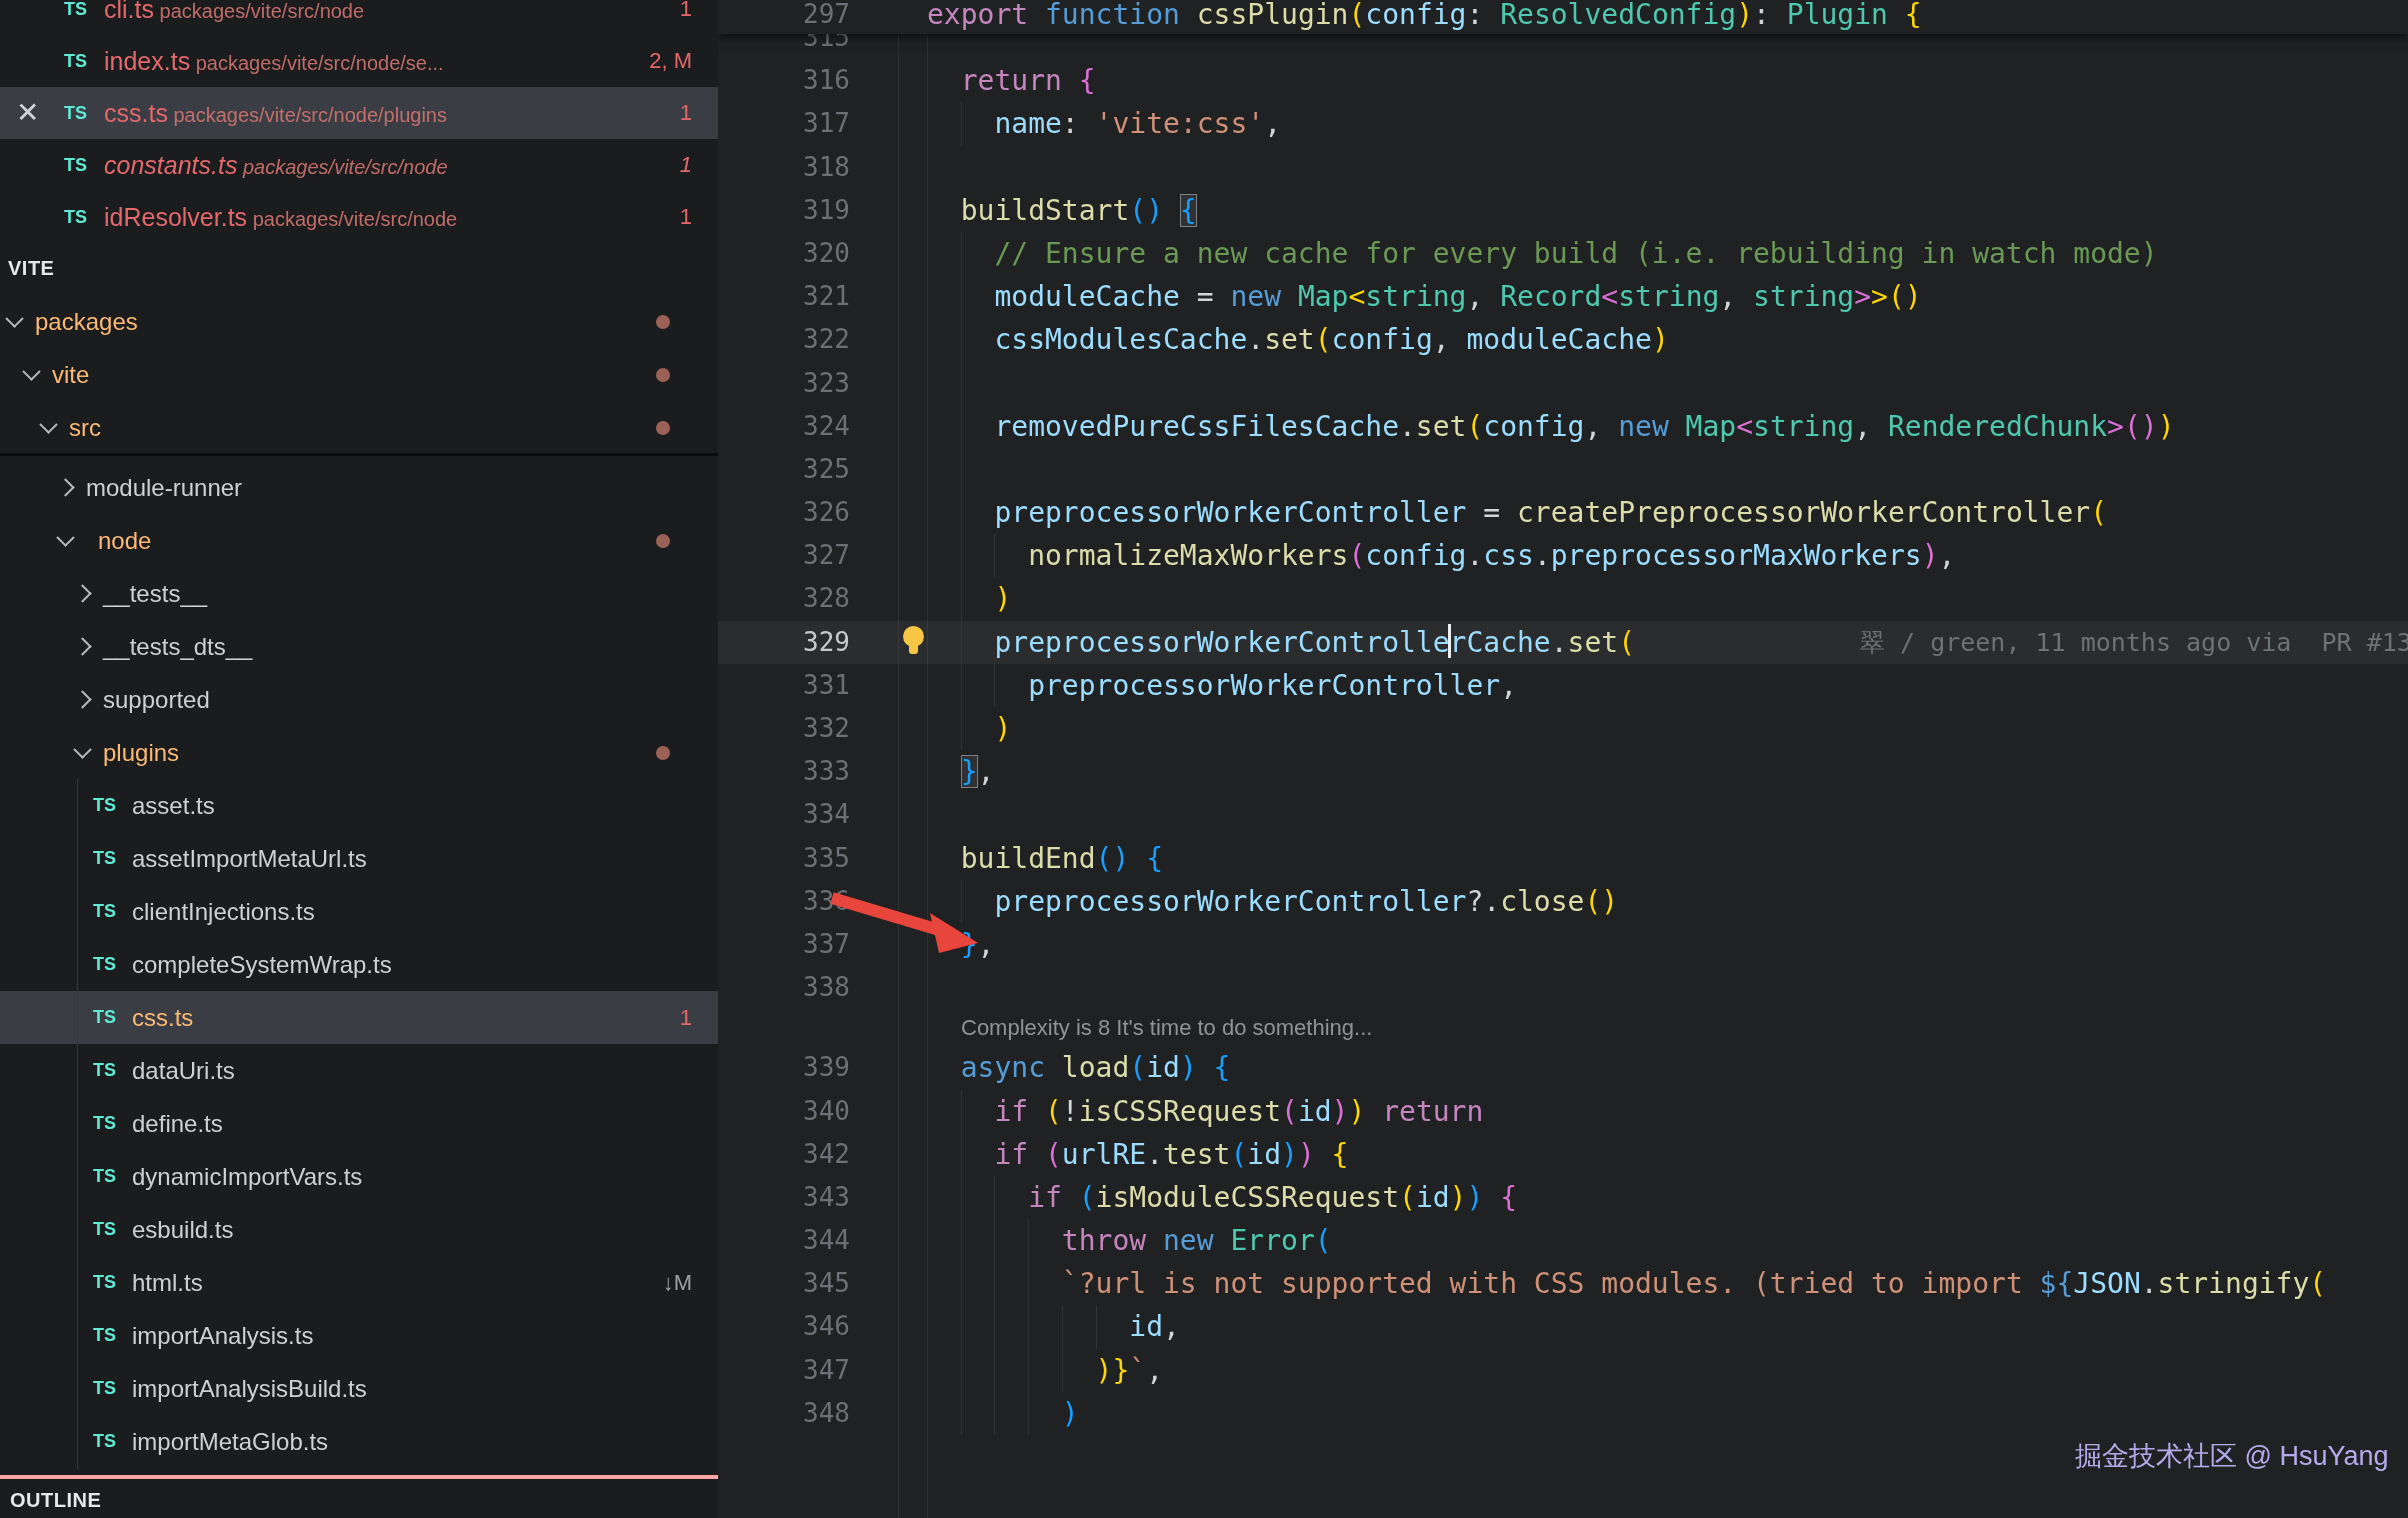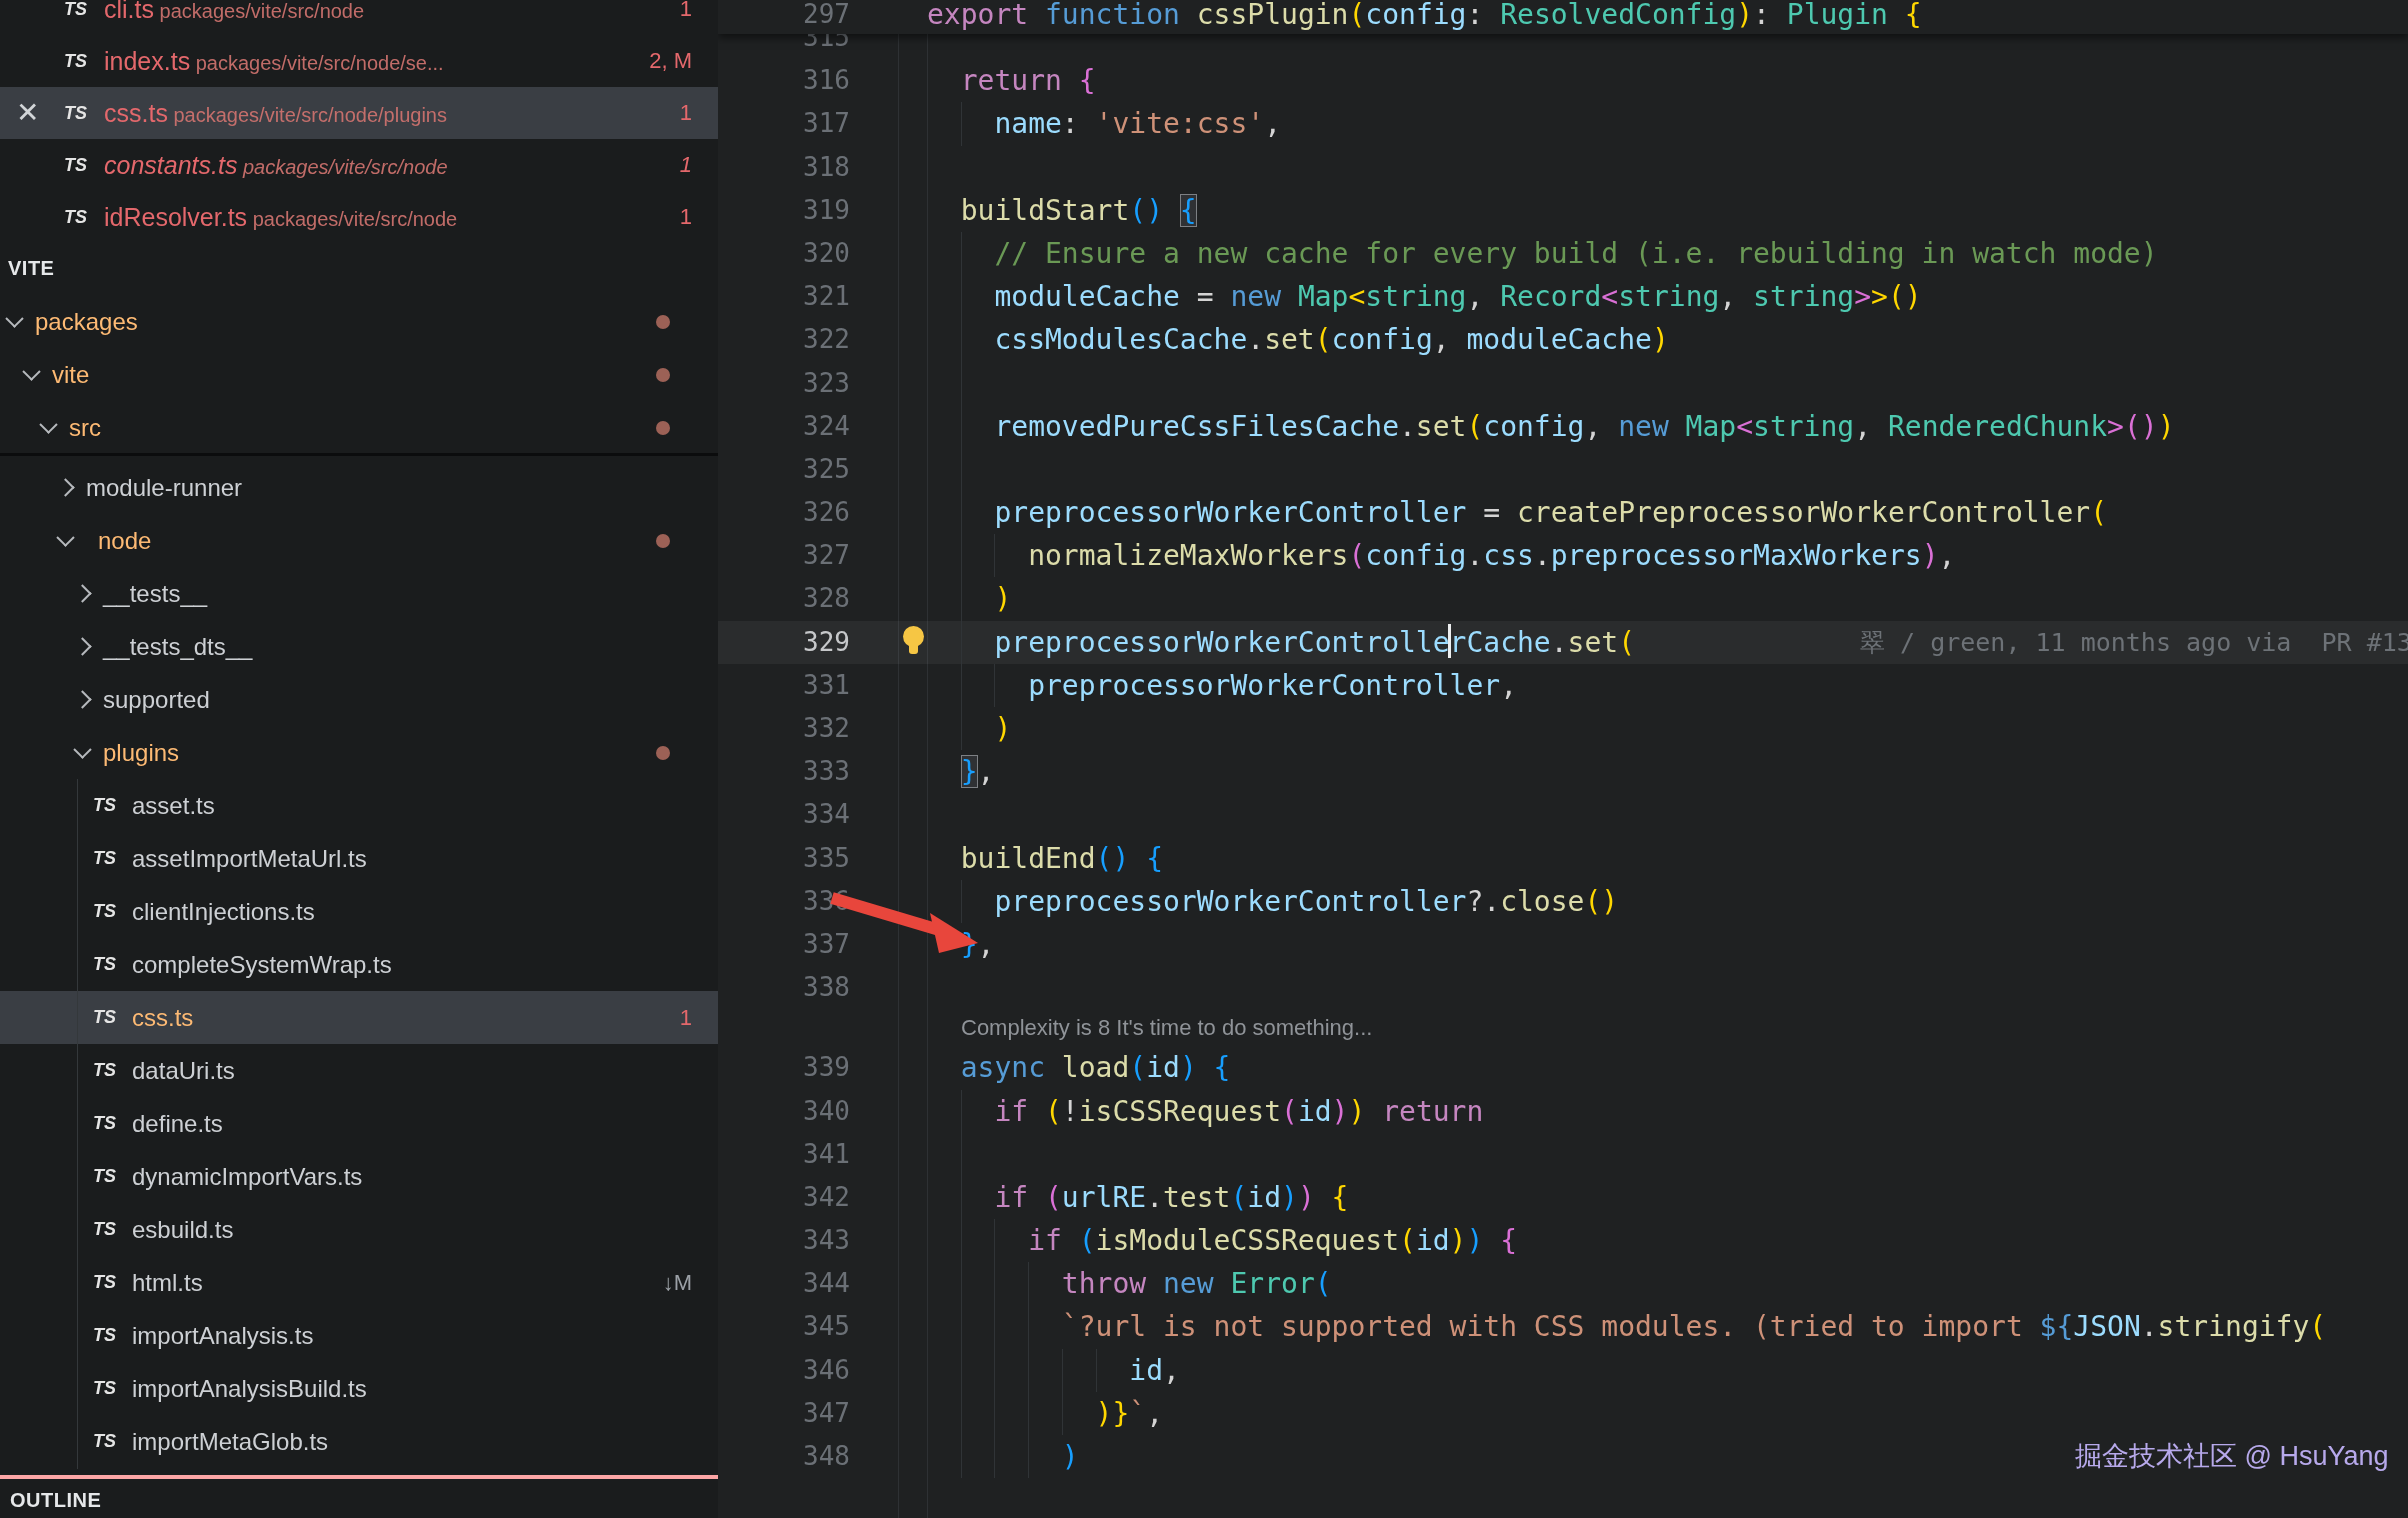--- a/index.html
+++ b/index.html
@@ -6,21 +6,21 @@
   body{width:2408px;height:1518px;overflow:hidden;position:relative;
        background:#1f2122;font-family:"Liberation Sans",sans-serif;}
 
   
   .sidebar{position:absolute;left:0;top:0;width:718px;height:1518px;
            background:#1a1c1d;border-right:1px solid #0c0d0e;overflow:hidden;}
   .oe-row{position:absolute;left:0;width:718px;height:52px;display:flex;align-items:center;}
   .oe-row.active{background:#3a3e44;}
   .oe-row.italic .oe-name,.oe-row.italic .oe-desc,.oe-row.italic .oe-badge{font-style:italic;}
   .close-x{position:absolute;left:16px;font-size:28px;color:#d2d5d8;line-height:1;}
-  .ts-icon{font-weight:bold;font-size:18px;color:#e5e5e5;letter-spacing:0;font-style:italic;}
+  .ts-icon{font-weight:bold;font-size:18px;color:#5eead4;letter-spacing:0;}
   .oe-row .ts-icon{position:absolute;left:64px;}
   .oe-name{position:absolute;left:104px;font-size:25px;color:#e4686c;white-space:nowrap;}
   .oe-desc{font-size:20px;color:#d0736f;opacity:.92;white-space:nowrap;}
   .oe-badge,.t-badge{position:absolute;right:26px;font-size:22px;color:#e4686c;}
   .t-badge.gray{color:#9ba0a6;}
 
   .sec-head{position:absolute;left:0;width:718px;height:50px;display:flex;align-items:center;
             font-size:20px;font-weight:bold;color:#e6e8ea;padding-left:8px;box-sizing:border-box;
             letter-spacing:.5px;}
   .tree-row{position:absolute;left:0;width:718px;height:53px;display:flex;align-items:center;box-sizing:border-box;}
@@ -230,21 +230,20 @@
       <div class="cl"><span class="guide" style="left: 242.72px;"></span><span class="num">332</span><span class="code" style="padding-left: 4ch;"><span class="tok-b1">)</span></span></div>
       <div class="cl"><span class="num">333</span><span class="code" style="padding-left: 2ch;"><span class="tok-b3 bbox">}</span><span class="tok-w">,</span></span></div>
       <div class="cl"><span class="num">334</span><span class="code" style="padding-left: 0ch;"></span></div>
       <div class="cl"><span class="num">335</span><span class="code" style="padding-left: 2ch;"><span class="tok-f">buildEnd</span><span class="tok-b3">()</span><span class="tok-w"> </span><span class="tok-b3">{</span></span></div>
       <div class="cl"><span class="guide" style="left: 242.72px;"></span><span class="num">336</span><span class="code" style="padding-left: 4ch;"><span class="tok-v">preprocessorWorkerController</span><span class="tok-w">?.</span><span class="tok-f">close</span><span class="tok-b1">()</span></span></div>
       <div class="cl"><span class="num">337</span><span class="code" style="padding-left: 2ch;"><span class="tok-b3">}</span><span class="tok-w">,</span></span></div>
       <div class="cl"><span class="num">338</span><span class="code" style="padding-left: 0ch;"></span></div>
       <div class="lens">Complexity is 8 It's time to do something...</div>
       <div class="cl"><span class="num">339</span><span class="code" style="padding-left: 2ch;"><span class="tok-s">async</span><span class="tok-w"> </span><span class="tok-f">load</span><span class="tok-b3">(</span><span class="tok-v">id</span><span class="tok-b3">)</span><span class="tok-w"> </span><span class="tok-b3">{</span></span></div>
       <div class="cl"><span class="guide" style="left: 242.72px;"></span><span class="num">340</span><span class="code" style="padding-left: 4ch;"><span class="tok-k">if</span><span class="tok-w"> </span><span class="tok-b1">(</span><span class="tok-w">!</span><span class="tok-f">isCSSRequest</span><span class="tok-b2">(</span><span class="tok-v">id</span><span class="tok-b2">)</span><span class="tok-b1">)</span><span class="tok-w"> </span><span class="tok-k">return</span></span></div>
-      <div class="cl"><span class="guide" style="left: 242.72px;"></span><span class="num">341</span><span class="code" style="padding-left: 0ch;"></span></div>
       <div class="cl"><span class="guide" style="left: 242.72px;"></span><span class="num">342</span><span class="code" style="padding-left: 4ch;"><span class="tok-k">if</span><span class="tok-w"> </span><span class="tok-b2">(</span><span class="tok-v">urlRE</span><span class="tok-w">.</span><span class="tok-f">test</span><span class="tok-b3">(</span><span class="tok-v">id</span><span class="tok-b3">)</span><span class="tok-b2">)</span><span class="tok-w"> </span><span class="tok-b1">{</span></span></div>
       <div class="cl"><span class="guide" style="left: 242.72px;"></span><span class="guide" style="left: 276.44px;"></span><span class="num">343</span><span class="code" style="padding-left: 6ch;"><span class="tok-k">if</span><span class="tok-w"> </span><span class="tok-b3">(</span><span class="tok-f">isModuleCSSRequest</span><span class="tok-b1">(</span><span class="tok-v">id</span><span class="tok-b1">)</span><span class="tok-b3">)</span><span class="tok-w"> </span><span class="tok-b2">{</span></span></div>
       <div class="cl"><span class="guide" style="left: 242.72px;"></span><span class="guide" style="left: 276.44px;"></span><span class="guide" style="left: 310.16px;"></span><span class="num">344</span><span class="code" style="padding-left: 8ch;"><span class="tok-k">throw</span><span class="tok-w"> </span><span class="tok-s">new</span><span class="tok-w"> </span><span class="tok-t">Error</span><span class="tok-b3">(</span></span></div>
       <div class="cl"><span class="guide" style="left: 242.72px;"></span><span class="guide" style="left: 276.44px;"></span><span class="guide" style="left: 310.16px;"></span><span class="num">345</span><span class="code" style="padding-left: 8ch;"><span class="tok-str">`?url is not supported with CSS modules. (tried to import </span><span class="tok-s">${</span><span class="tok-v">JSON</span><span class="tok-w">.</span><span class="tok-f">stringify</span><span class="tok-b1">(</span></span></div>
       <div class="cl"><span class="guide" style="left: 242.72px;"></span><span class="guide" style="left: 276.44px;"></span><span class="guide" style="left: 310.16px;"></span><span class="guide" style="left: 343.88px;"></span><span class="guide" style="left: 377.6px;"></span><span class="num">346</span><span class="code" style="padding-left: 12ch;"><span class="tok-v">id</span><span class="tok-w">,</span></span></div>
       <div class="cl"><span class="guide" style="left: 242.72px;"></span><span class="guide" style="left: 276.44px;"></span><span class="guide" style="left: 310.16px;"></span><span class="guide" style="left: 343.88px;"></span><span class="num">347</span><span class="code" style="padding-left: 10ch;"><span class="tok-b1">)}</span><span class="tok-str">`</span><span class="tok-w">,</span></span></div>
       <div class="cl"><span class="guide" style="left: 242.72px;"></span><span class="guide" style="left: 276.44px;"></span><span class="guide" style="left: 310.16px;"></span><span class="num">348</span><span class="code" style="padding-left: 8ch;"><span class="tok-b3">)</span></span></div>
     </div>
   <div class="sticky">
       <div class="cl"><span class="num">297</span><span class="code" style="padding-left: 0ch;"><span class="tok-k">export</span><span class="tok-w"> </span><span class="tok-s">function</span><span class="tok-w"> </span><span class="tok-f">cssPlugin</span><span class="tok-b1">(</span><span class="tok-v">config</span><span class="tok-w">: </span><span class="tok-t">ResolvedConfig</span><span class="tok-b1">)</span><span class="tok-w">: </span><span class="tok-t">Plugin</span><span class="tok-w"> </span><span class="tok-b1">{</span></span></div>

